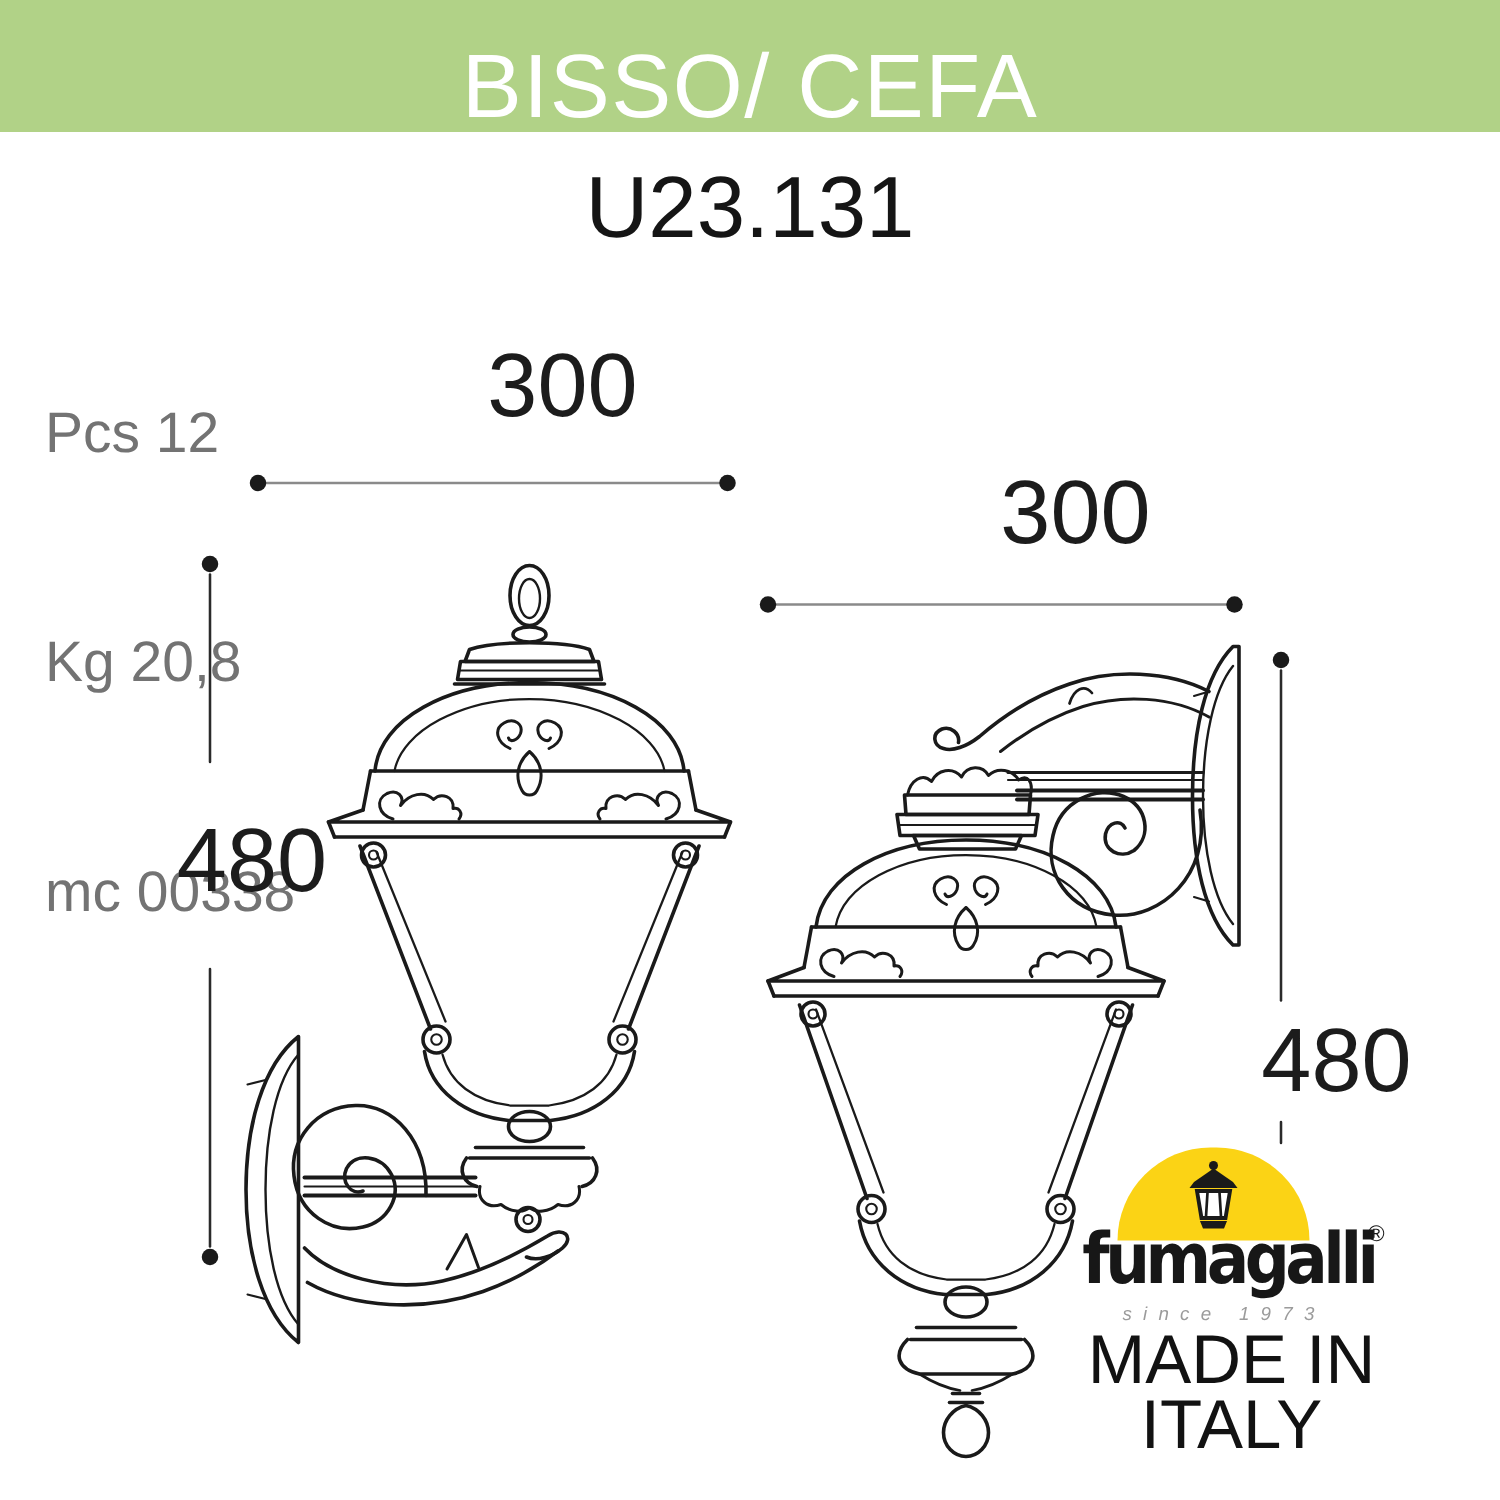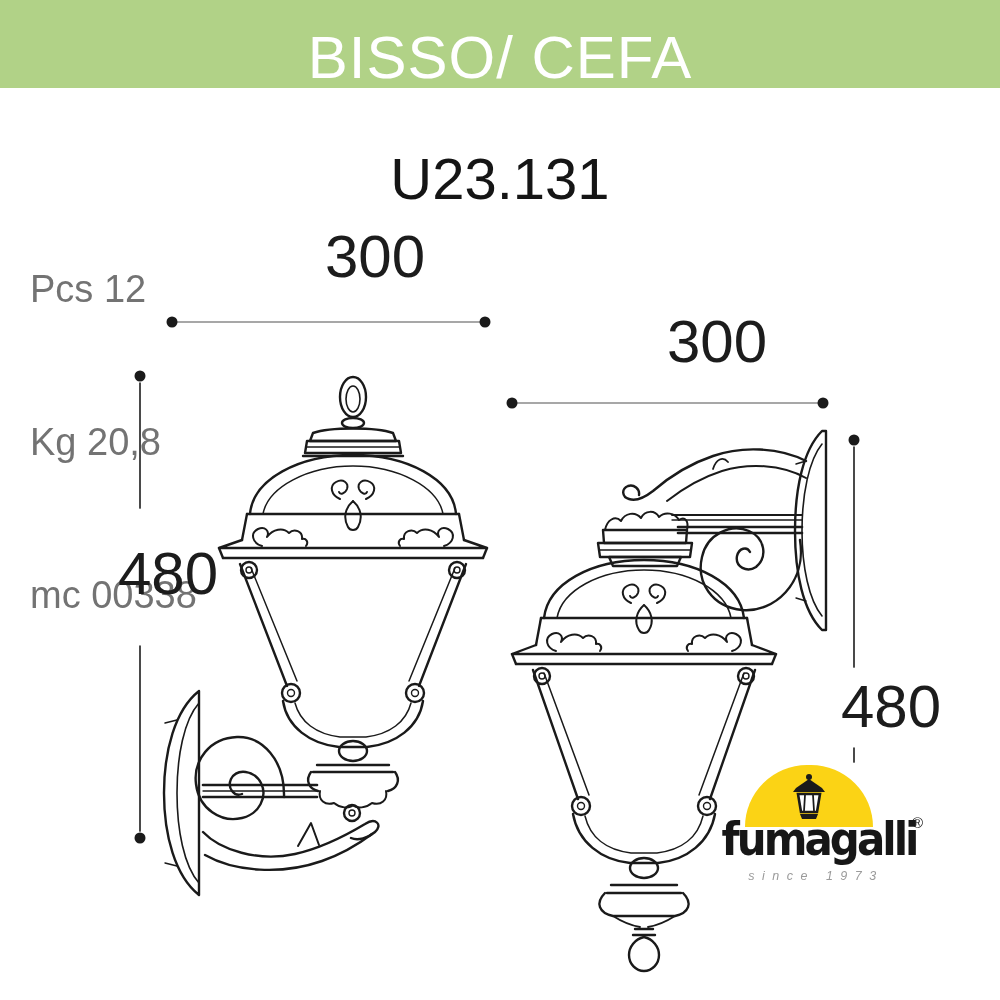--- a/index.html
+++ b/index.html
@@ -2,21 +2,21 @@
 <html><head>
 <meta charset="utf-8">
 <style>
   html,body{margin:0;padding:0;background:#fff;}
   body{width:1000px;height:1000px;position:relative;font-family:"Liberation Sans",sans-serif;}
   .page{position:absolute;inset:0;width:1000px;height:1000px;background:#ffffff;overflow:hidden;}
   .header{position:absolute;left:0;top:0;width:1000px;height:88px;background:#b1d287;
           display:flex;align-items:flex-end;justify-content:center;}
   .header .title{color:#ffffff;font-size:60px;letter-spacing:1px;line-height:1;}
   .product-code{position:absolute;left:0;top:110px;width:1000px;text-align:center;
-                font-size:58px;color:#151515;line-height:1;margin-top:40px;}
+                font-size:58px;color:#151515;line-height:1;}
   .specs{position:absolute;left:30px;top:162px;font-size:38px;color:#737373;line-height:51px;white-space:pre;}
   .dim-label{position:absolute;font-size:60px;color:#1c1c1c;line-height:1;text-align:right;}
   #dim-300-left{left:225px;top:227px;width:200px;}
   #dim-300-right{left:567px;top:312px;width:200px;}
   #dim-480-left{left:58px;top:544px;width:160px;}
   #dim-480-right{left:781px;top:677px;width:160px;}
   svg.artwork{position:absolute;left:0;top:0;}
   .logo{position:absolute;left:704px;top:750px;width:250px;height:245px;}
   .logo-dome{position:absolute;left:41px;top:15px;width:128px;height:62px;background:#fbd315;
              border-radius:64px 64px 0 0;}
@@ -250,15 +250,19 @@
       <circle cx="18" cy="4" r="3" fill="#1a1a1a"></circle>
       <path d="M18,6 L31,15 L34,19 L2,19 L5,15 Z" fill="#1a1a1a"></path>
       <path d="M7,21 L29,21 L26,39 L10,39 Z" fill="#ffffff" stroke="#1a1a1a" stroke-width="2.6"></path>
       <line x1="14" y1="22" x2="13" y2="38" stroke="#1a1a1a" stroke-width="1.8"></line>
       <line x1="22" y1="22" x2="23" y2="38" stroke="#1a1a1a" stroke-width="1.8"></line>
       <path d="M9,41 L27,41 L25,46 L11,46 Z" fill="#1a1a1a"></path>
     </svg>
     <div class="logo-brand">fumagalli</div>
     <div class="logo-reg">®</div>
     <div class="logo-since">since 1973</div>
+    <div class="logo-madein">
+      <div>MADE IN</div>
+      <div>ITALY</div>
+    </div>
   </div>
 
 </div>
 
 </body></html>

